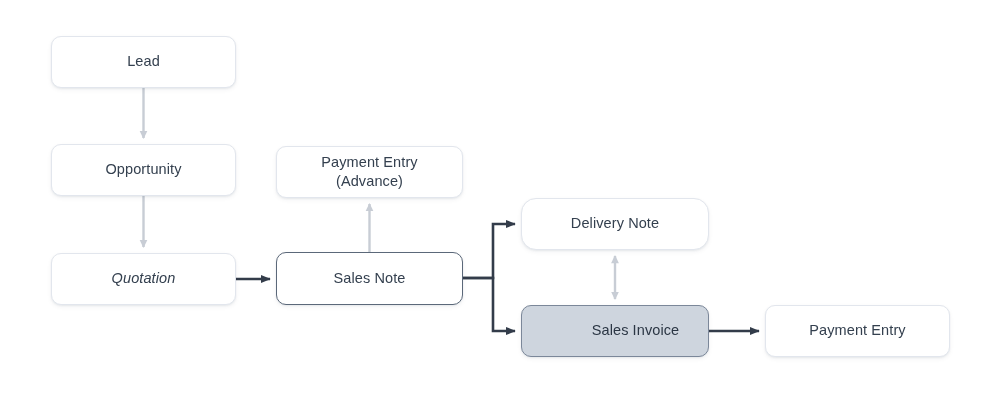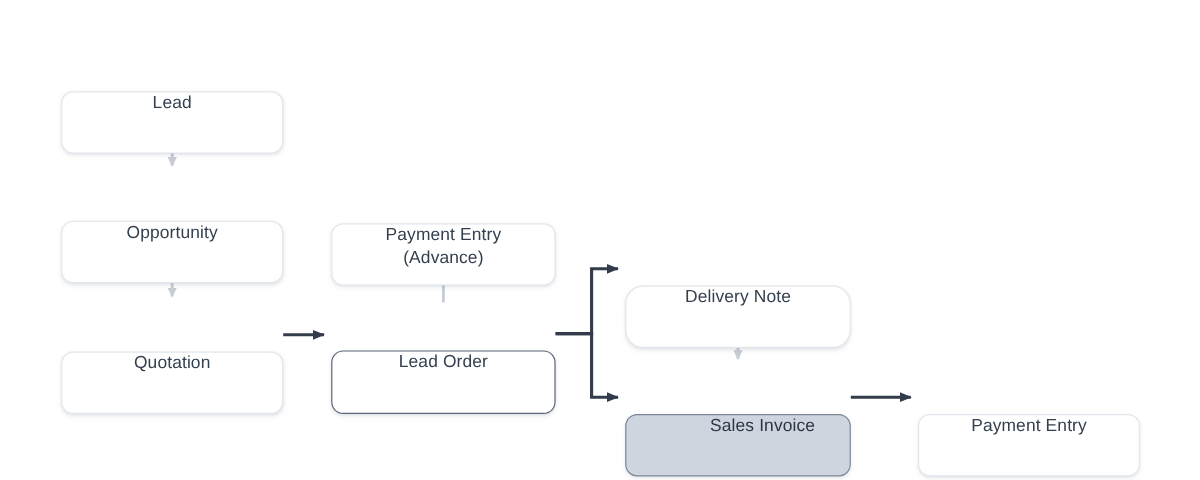--- a/index.html
+++ b/index.html
@@ -24,33 +24,33 @@
     left: 0;
     top: 0;
     width: 1000px;
     height: 400px;
     pointer-events: none;
   }
   .node {
     position: absolute;
     box-sizing: border-box;
     display: flex;
+    align-items: center;
     justify-content: center;
     text-align: center;
     border-radius: 10px;
     background: #ffffff;
     border: 1px solid #e2e6ed;
     box-shadow: 0 1px 2px rgba(25, 39, 64, 0.07), 0 2px 5px rgba(25, 39, 64, 0.05);
     color: #34404f;
     font-size: 14.5px;
     line-height: 1.32;
     letter-spacing: 0.1px;
     white-space: pre-line;
     z-index: 2;
-    margin-top: 40px;
   }
   .node.highlighted {
     border: 1.5px solid #5b6879;
     background: #ffffff;
   }
   .node.selected {
     border: 1.5px solid #7b8799;
     background: #ced5de;
     color: #2b3644;
     padding-left: 41px;
@@ -85,22 +85,22 @@
         <path d="M 463 278 L 493 278 L 493 224 L 515 224" fill="none" stroke="#333c4a" stroke-width="2.6" stroke-linecap="butt" stroke-linejoin="miter" marker-end="url(#arrow-dark)"></path>
         <path d="M 463 278 L 493 278 L 493 331 L 515 331" fill="none" stroke="#333c4a" stroke-width="2.6" stroke-linecap="butt" stroke-linejoin="miter" marker-end="url(#arrow-dark)"></path>
         <path d="M 615 256 L 615 299" fill="none" stroke="#c8cdd5" stroke-width="2.4" stroke-linecap="butt" stroke-linejoin="miter" marker-end="url(#arrow-light)" marker-start="url(#arrow-light-start)"></path>
         <path d="M 709 331 L 759 331" fill="none" stroke="#333c4a" stroke-width="2.6" stroke-linecap="butt" stroke-linejoin="miter" marker-end="url(#arrow-dark)"></path>
       </g>
   </svg>
 
   <div id="node-group">
       <div class="node" style="left: 51px; top: 36px; width: 185px; height: 52px;"><span class="node-label">Lead</span></div>
       <div class="node" style="left: 51px; top: 144px; width: 185px; height: 52px;"><span class="node-label">Opportunity</span></div>
-      <div class="node" style="left: 51px; top: 253px; width: 185px; height: 52px;"><span class="node-label">Quotation</span></div>
+      <div class="node" style="left: 51px; top: 253px; width: 185px; height: 52px; font-style: italic;"><span class="node-label">Quotation</span></div>
       <div class="node" style="left: 276px; top: 146px; width: 187px; height: 52px;"><span class="node-label">Payment Entry
 (Advance)</span></div>
-      <div class="node highlighted" style="left: 276px; top: 252px; width: 187px; height: 53px;"><span class="node-label">Lead Order</span></div>
+      <div class="node highlighted" style="left: 276px; top: 252px; width: 187px; height: 53px;"><span class="node-label">Sales Note</span></div>
       <div class="node" style="left: 521px; top: 198px; width: 188px; height: 52px; border-radius: 15px;"><span class="node-label">Delivery Note</span></div>
       <div class="node selected" style="left: 521px; top: 305px; width: 188px; height: 52px;"><span class="node-label">Sales Invoice</span></div>
       <div class="node" style="left: 765px; top: 305px; width: 185px; height: 52px;"><span class="node-label">Payment Entry</span></div>
     </div>
 
 </div>
 
 </body></html>

